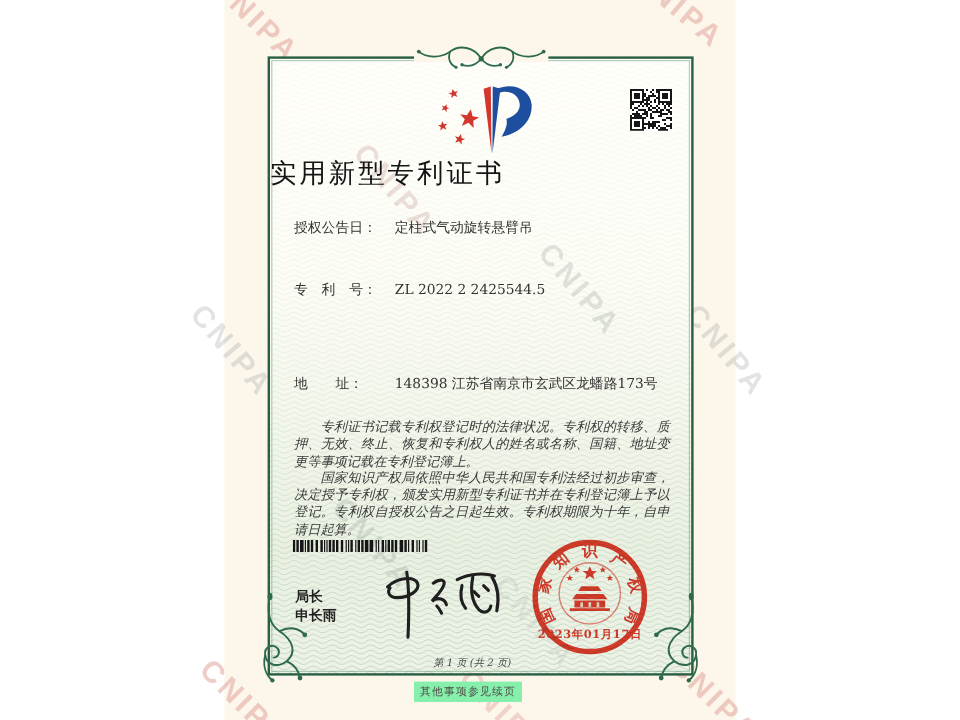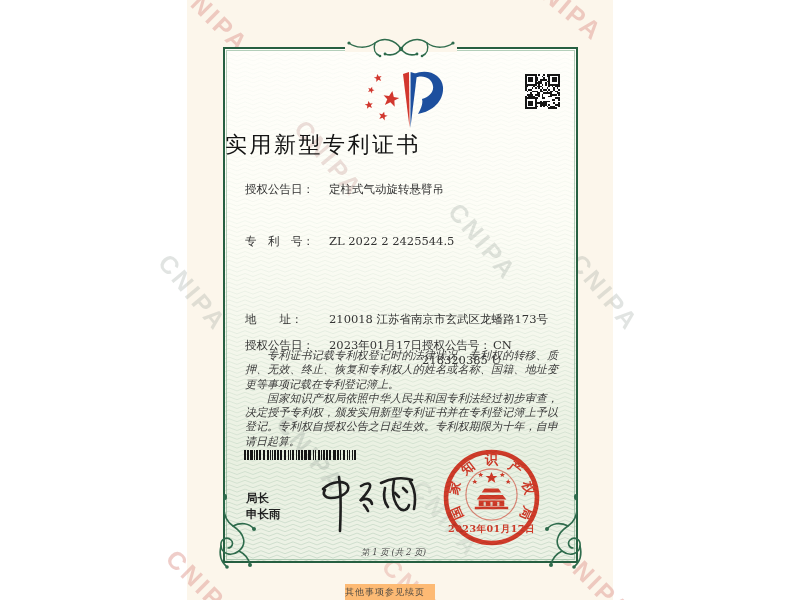--- a/index.html
+++ b/index.html
@@ -48,22 +48,22 @@
   .signer{position:absolute;left:21px;top:441px;font-family:"Liberation Sans",sans-serif;
           font-size:11.5px;font-weight:600;color:#222;line-height:16px;}
   .sig{position:absolute;left:90px;top:424px;width:106px;height:64px;}
   .seal{position:absolute;left:209px;top:391px;width:115px;height:115px;mix-blend-mode:multiply;opacity:.95;}
   .seal svg{position:absolute;inset:0;}
   .seal-char{position:absolute;width:14px;height:14px;text-align:center;font-size:13px;font-weight:bold;
              color:#e23322;line-height:14px;}
   .seal-date{position:absolute;left:0;right:0;top:83px;text-align:center;font-size:9.5px;font-weight:bold;
              color:#e23322;letter-spacing:0.5px;}
   .page-footer{position:absolute;left:0;right:14px;top:498px;text-align:center;font-size:8.5px;color:#4a4a4a;font-style:italic;}
-  .note{position:absolute;left:158px;top:584px;width:90px;padding:2px 0;
-        font-size:9px;color:#4f4a42;background:#fdba74;letter-spacing:1px;}
+  .note{position:absolute;left:158px;top:568px;width:90px;padding:2px 0;text-align:center;
+        font-size:9px;color:#4f4a42;background:#86efac;letter-spacing:1px;}
   .flourish{position:absolute;width:48px;height:76px;}
   .fl-left{left:-10px;bottom:-9px;}
   .fl-right{right:-10px;bottom:-9px;transform:scaleX(-1);}
   .ornament{position:absolute;top:-15px;left:50%;transform:translateX(-50%);width:124px;height:30px;}
 </style>
 </head>
 <body>
 
 <div class="stage">
   <div class="photo">
@@ -510,27 +510,21 @@
 
       <div class="title">实用新型专利证书</div>
 
       <div class="frow" style="top:133px">
         <span class="flabel">授权公告日：</span><span class="fvalue">定柱式气动旋转悬臂吊</span>
       </div>
       <div class="frow" style="top:185px">
         <span class="flabel">专　利　号：</span><span class="fvalue">ZL 2022 2 2425544.5</span>
       </div>
       <div class="frow" style="top:263px">
-        <span class="flabel">地　　址：</span><span class="fvalue">210018 江苏省南京市玄武区龙蟠路173号</span>
-      </div>
-      <div class="frow" style="top:289px">
-        <span class="flabel">授权公告日：</span><span class="fvalue">2023年01月17日</span>
-        <span class="fpair2">
-          <span class="flabel">授权公告号：</span><span class="fvalue">CN 218320385 U</span>
-        </span>
+        <span class="flabel">地　　址：</span><span class="fvalue">148398 江苏省南京市玄武区龙蟠路173号</span>
       </div>
 
       <div class="paras">
         <p>专利证书记载专利权登记时的法律状况。专利权的转移、质押、无效、终止、恢复和专利权人的姓名或名称、国籍、地址变更等事项记载在专利登记簿上。</p>
         <p>国家知识产权局依照中华人民共和国专利法经过初步审查，决定授予专利权，颁发实用新型专利证书并在专利登记簿上予以登记。专利权自授权公告之日起生效。专利权期限为十年，自申请日起算。</p>
       </div>
 
       <svg class="barcode" viewBox="0 0 113 10" preserveAspectRatio="none">
           <rect x="0" y="0" width="2" height="10" fill="#151515"></rect>
           <rect x="3" y="0" width="2" height="10" fill="#151515"></rect>

